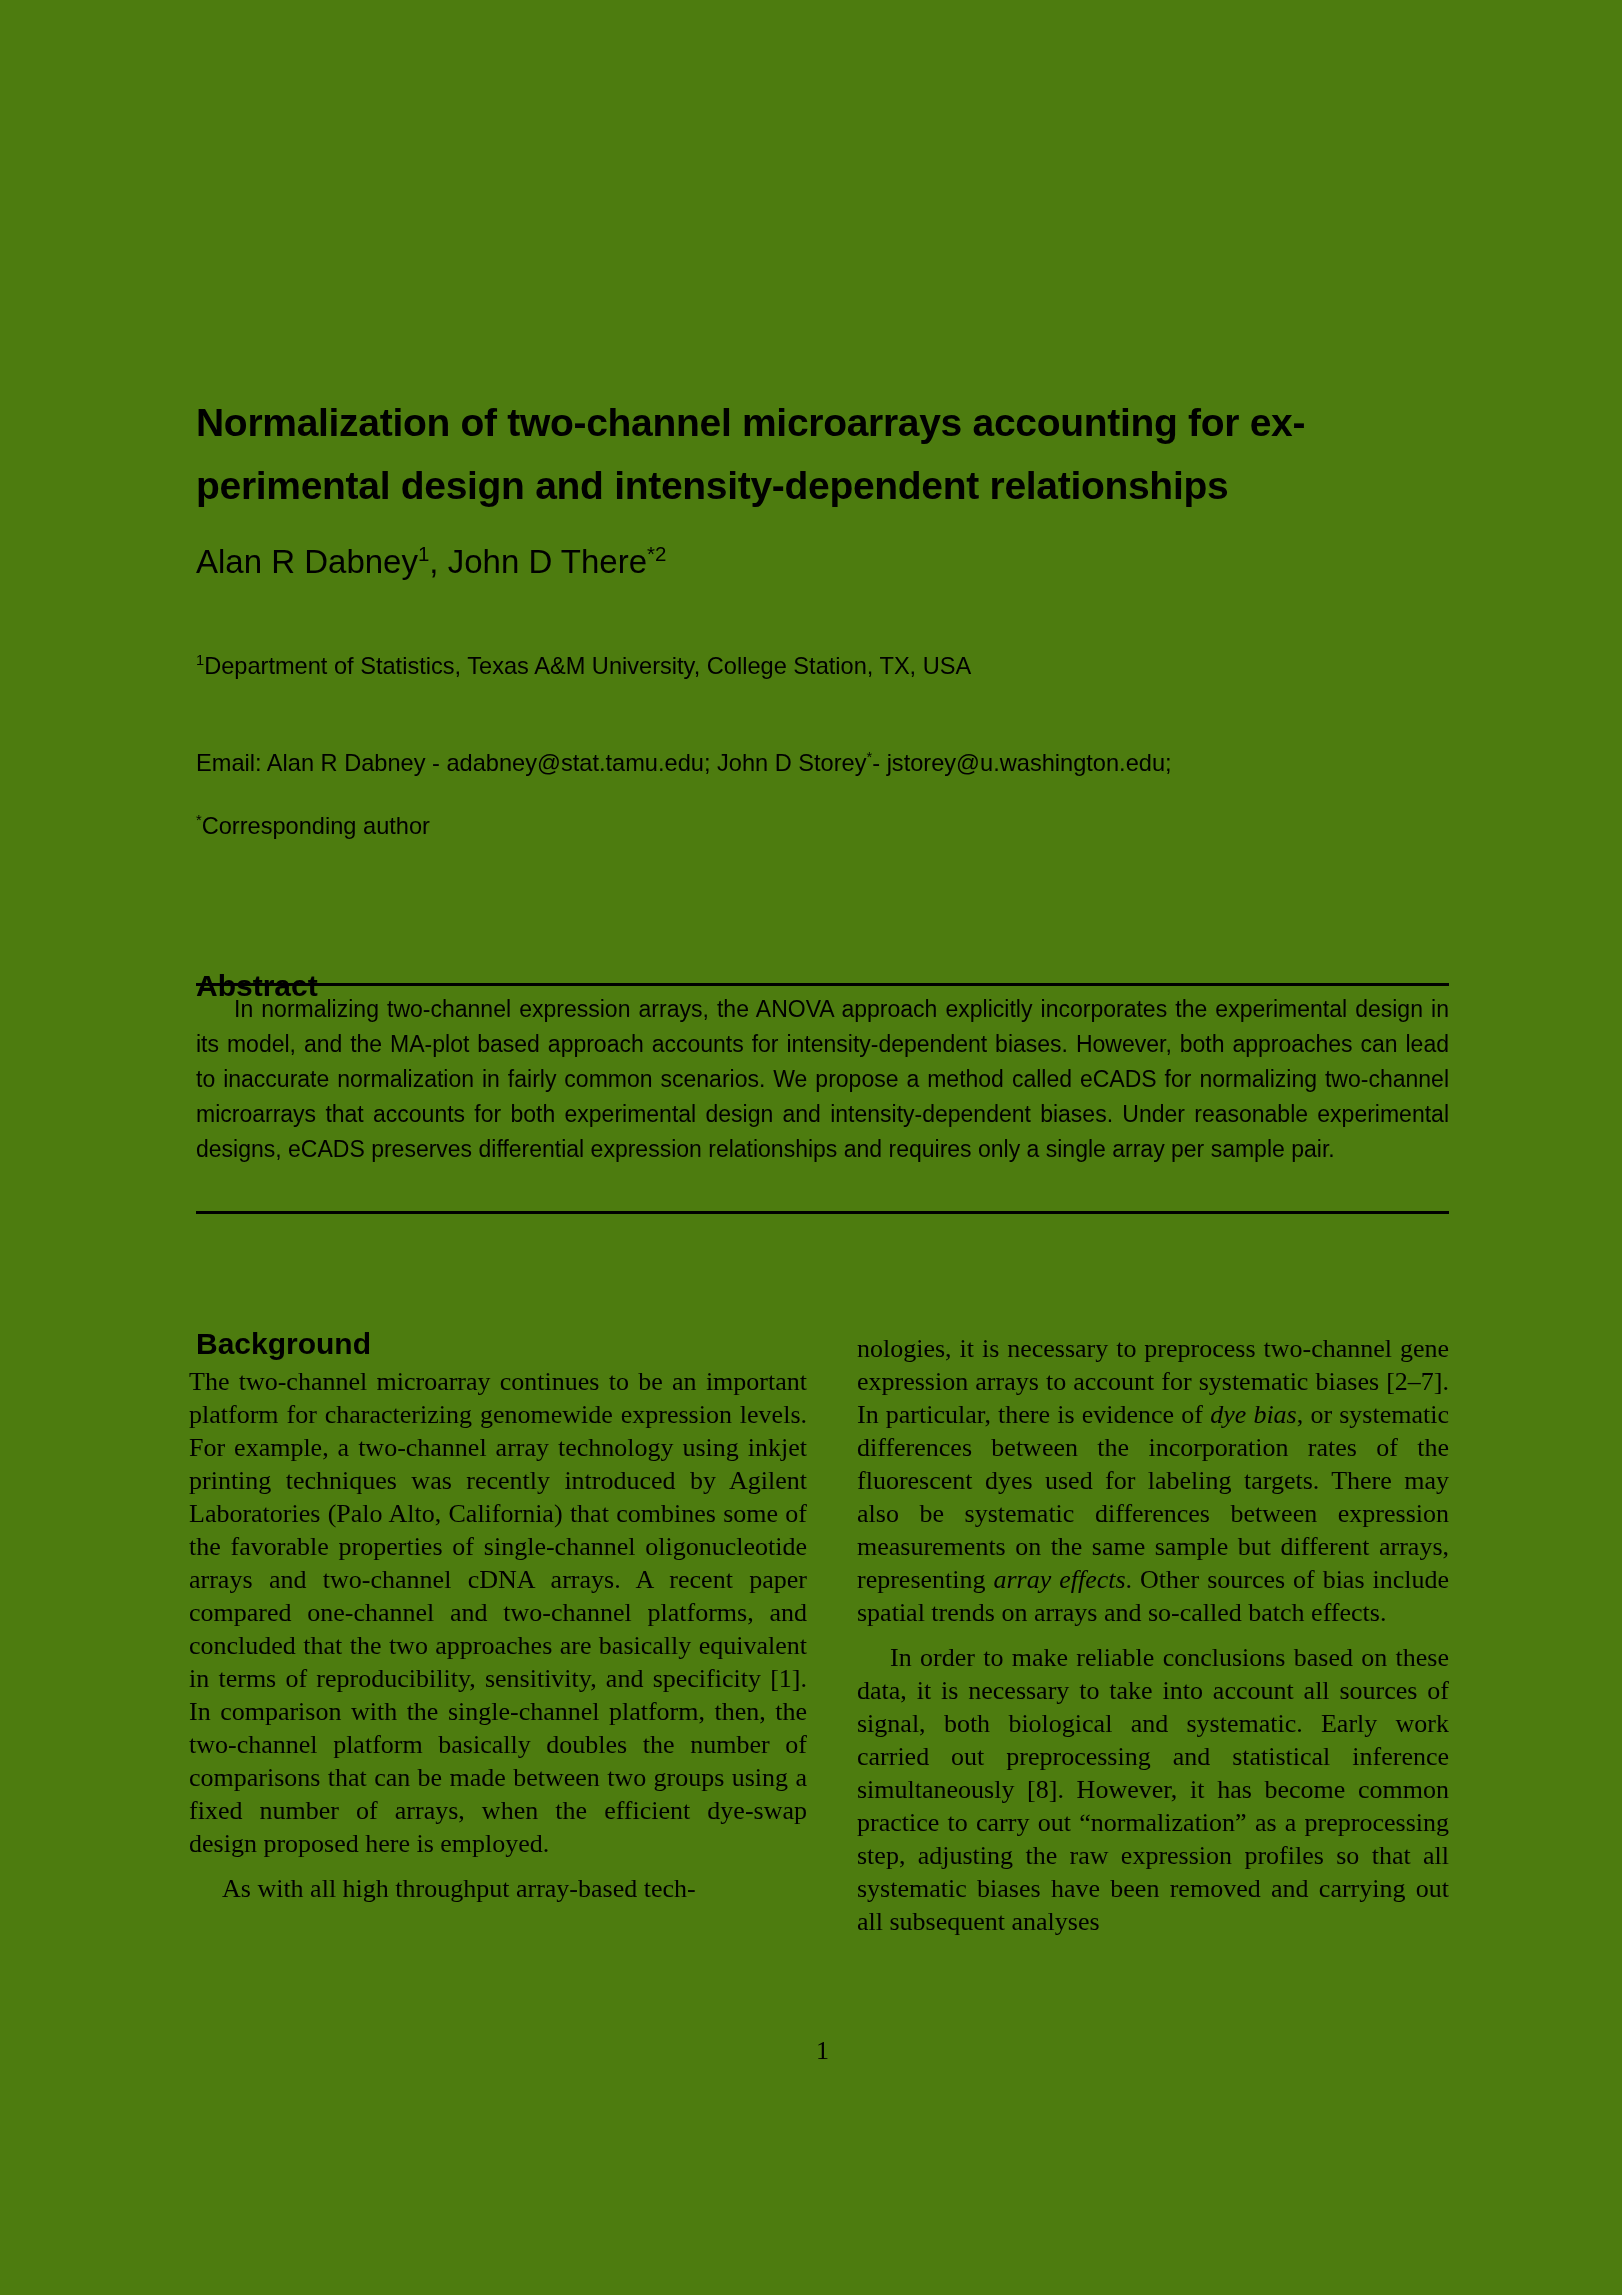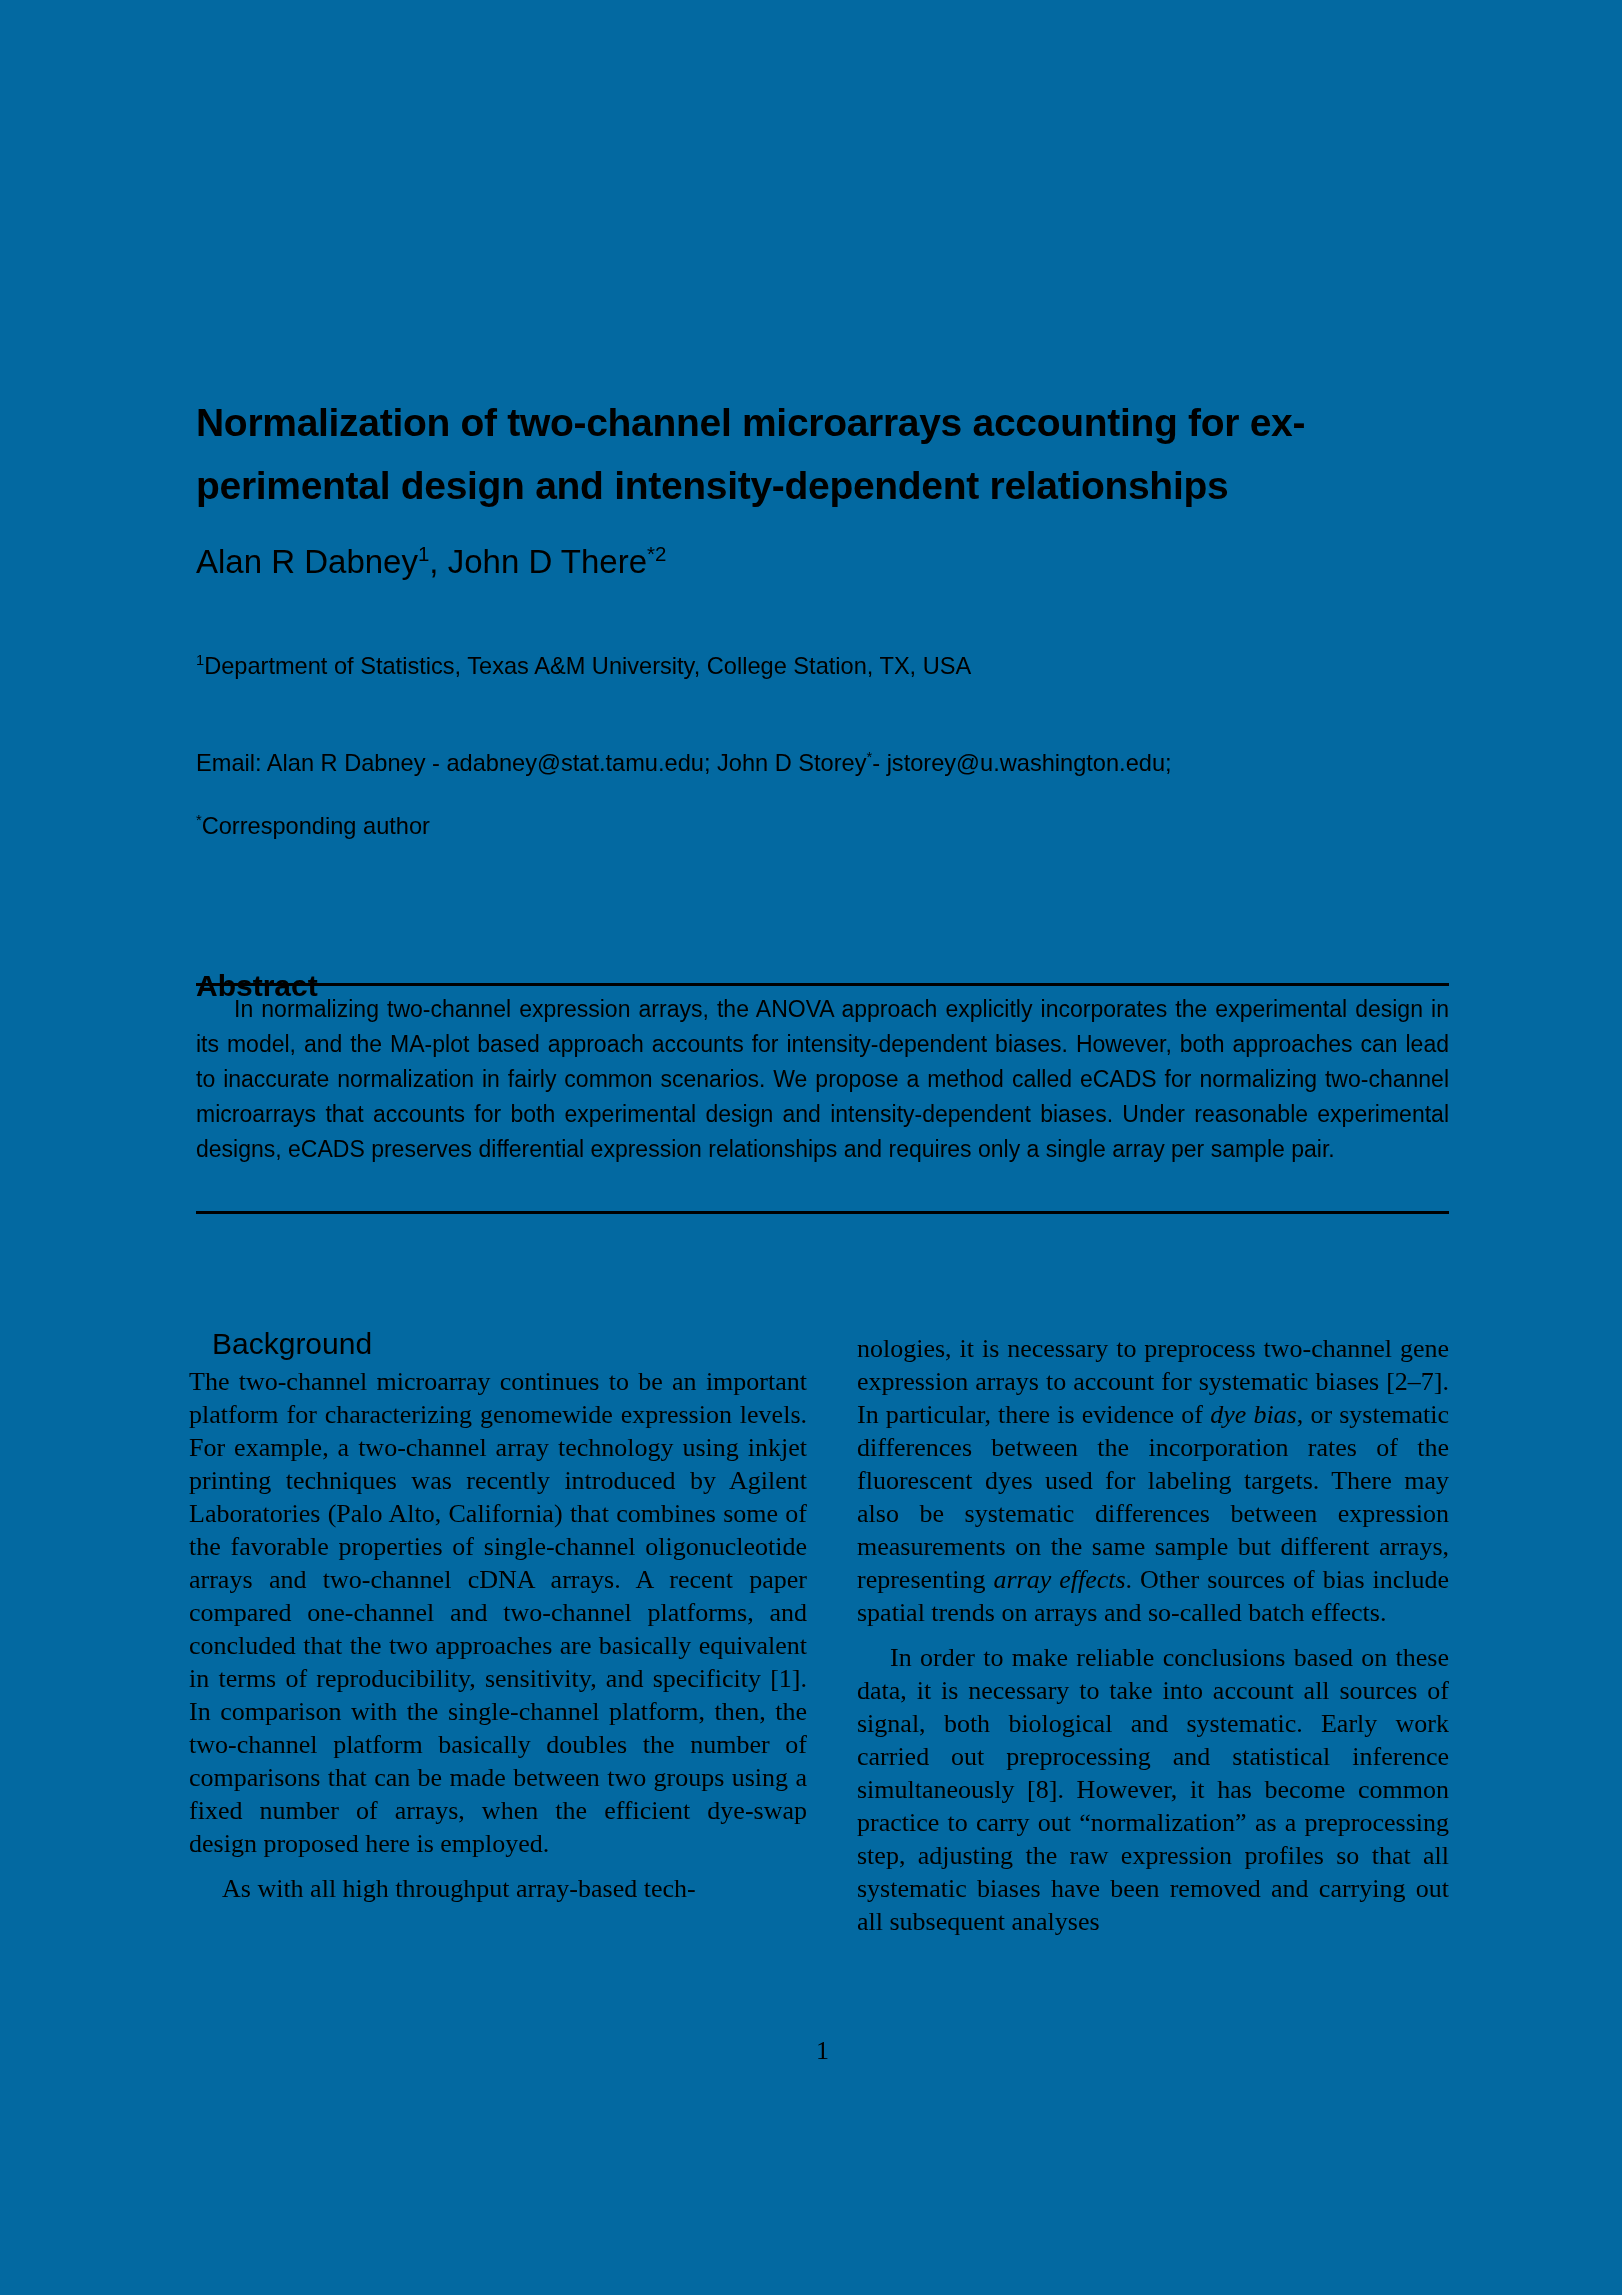--- a/index.html
+++ b/index.html
@@ -4,21 +4,21 @@
 <style>
   html, body {
     margin: 0;
     padding: 0;
     background: #ffffff;
   }
   .page {
     position: relative;
     width: 1623px;
     height: 2295px;
-    background: #0369a1;
+    background: #4d7c0f;
     color: #000000;
     overflow: hidden;
   }
 
   .title-block {
     position: absolute;
     left: 196px; top: 391px;
     width: 1263px;
     font-family: "Liberation Sans", sans-serif;
     font-weight: bold;
@@ -82,23 +82,22 @@
     line-height: 35px;
     text-align: justify;
     text-indent: 38px;
   }
 
   
   .background-heading {
     position: absolute;
     left: 196px; top: 1327px;
     font-family: "Liberation Sans", sans-serif;
-    font-weight: normal;
+    font-weight: bold;
     font-size: 30px;
-    margin-left: 16px;
   }
   .col {
     position: absolute;
     font-family: "Liberation Serif", serif;
     font-size: 26px;
     line-height: 33px;
     text-align: justify;
   }
   .col-left  { left: 189px;  top: 1365px; width: 618px; }
   .col-right { left: 857px; top: 1332px; width: 592px; }

